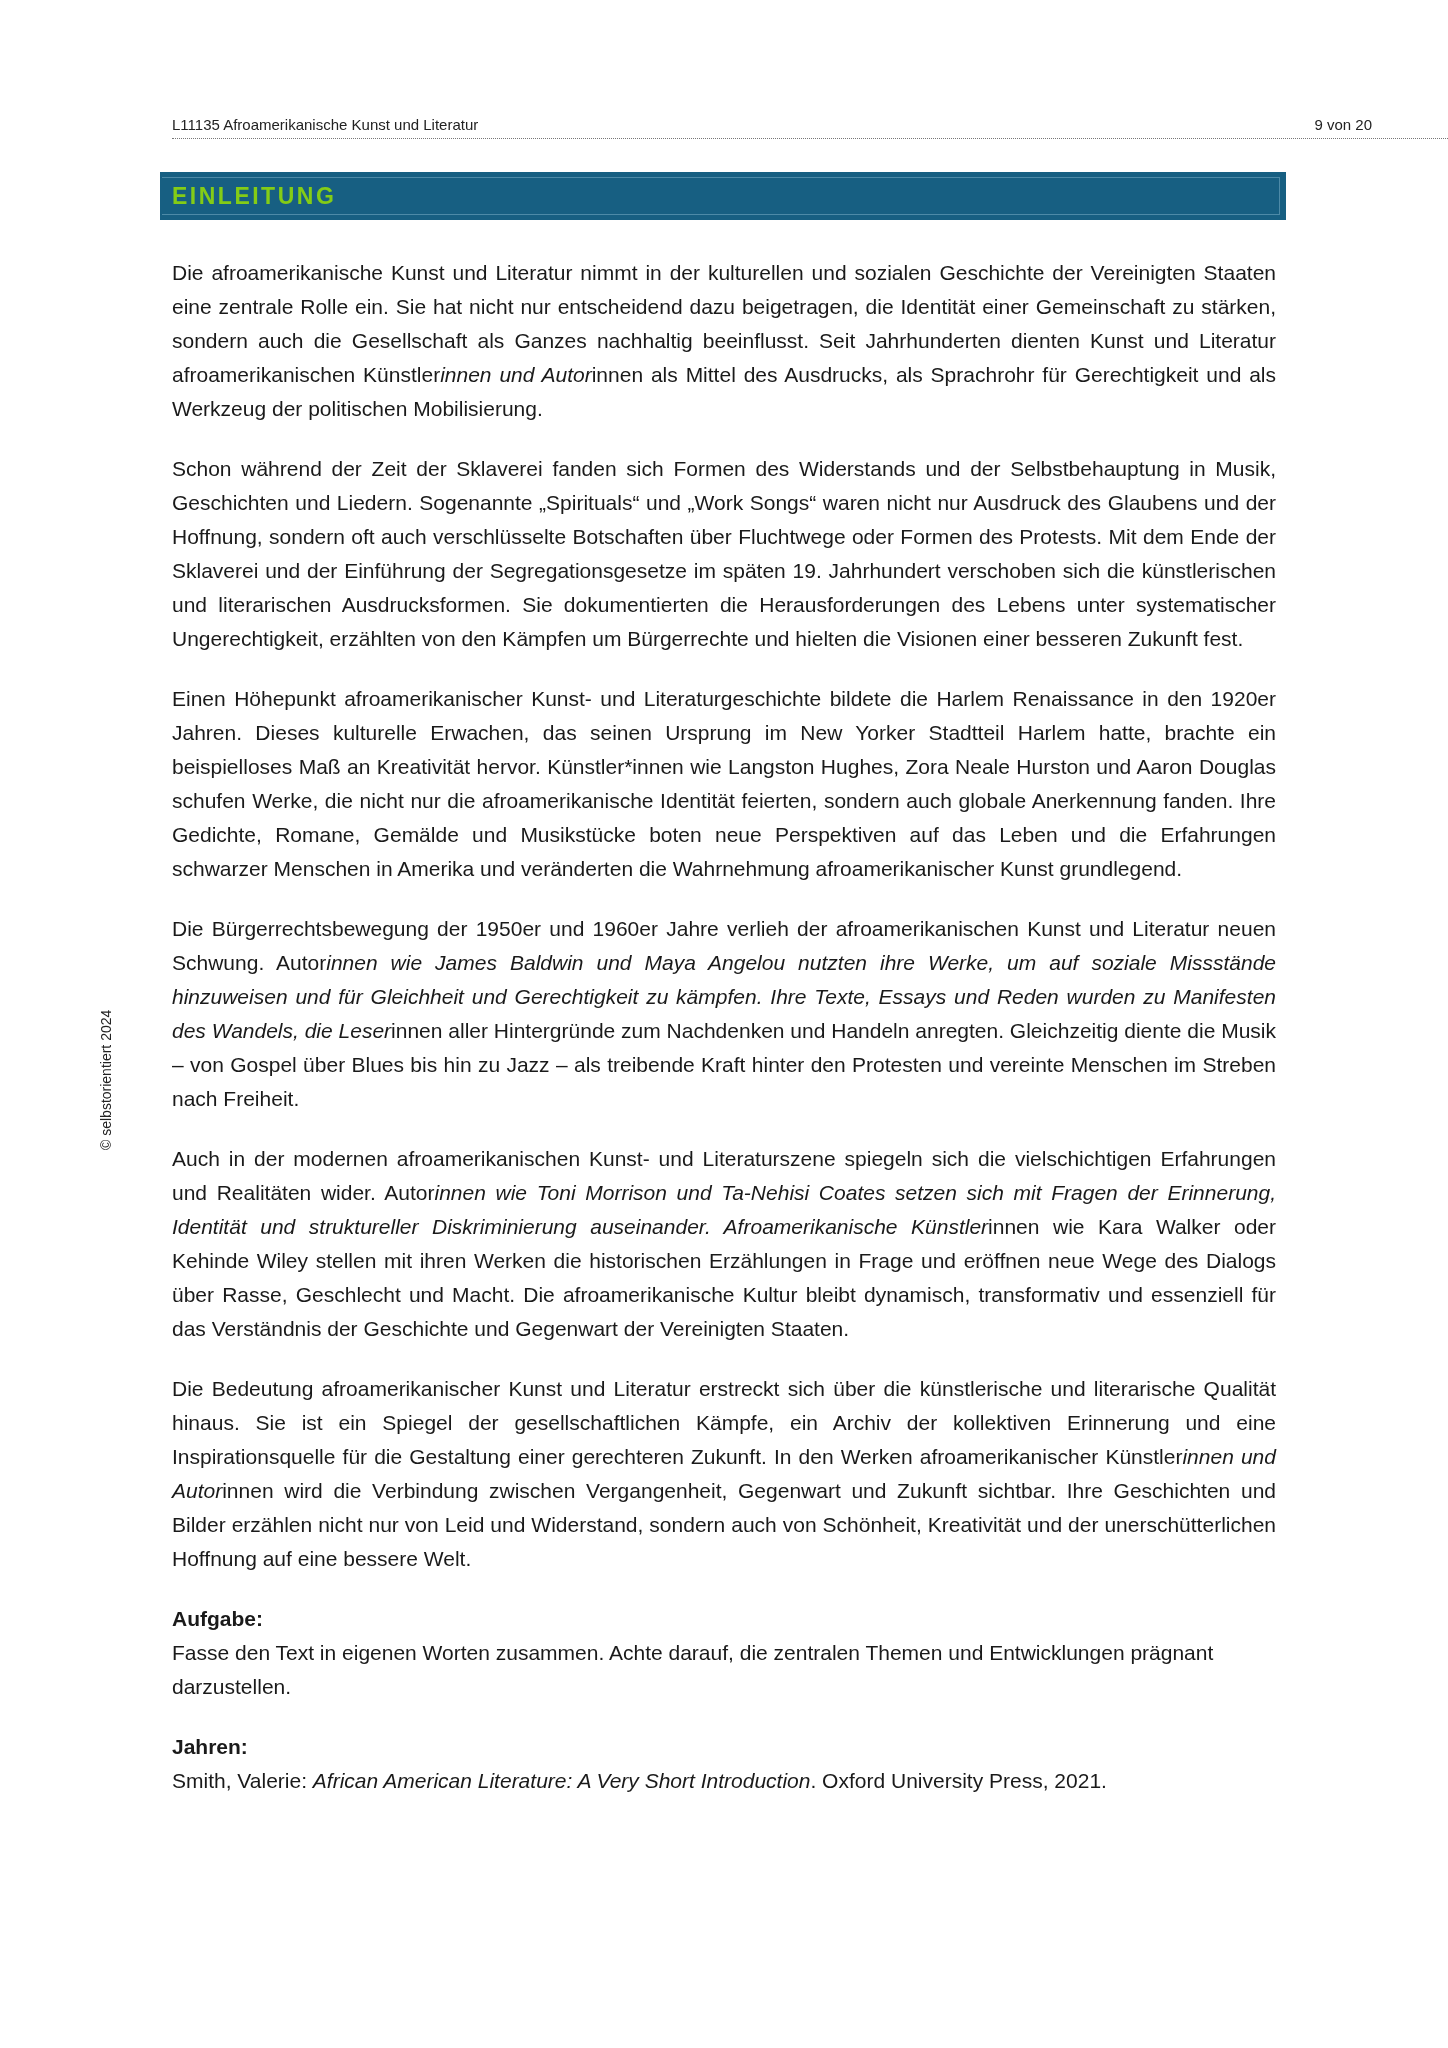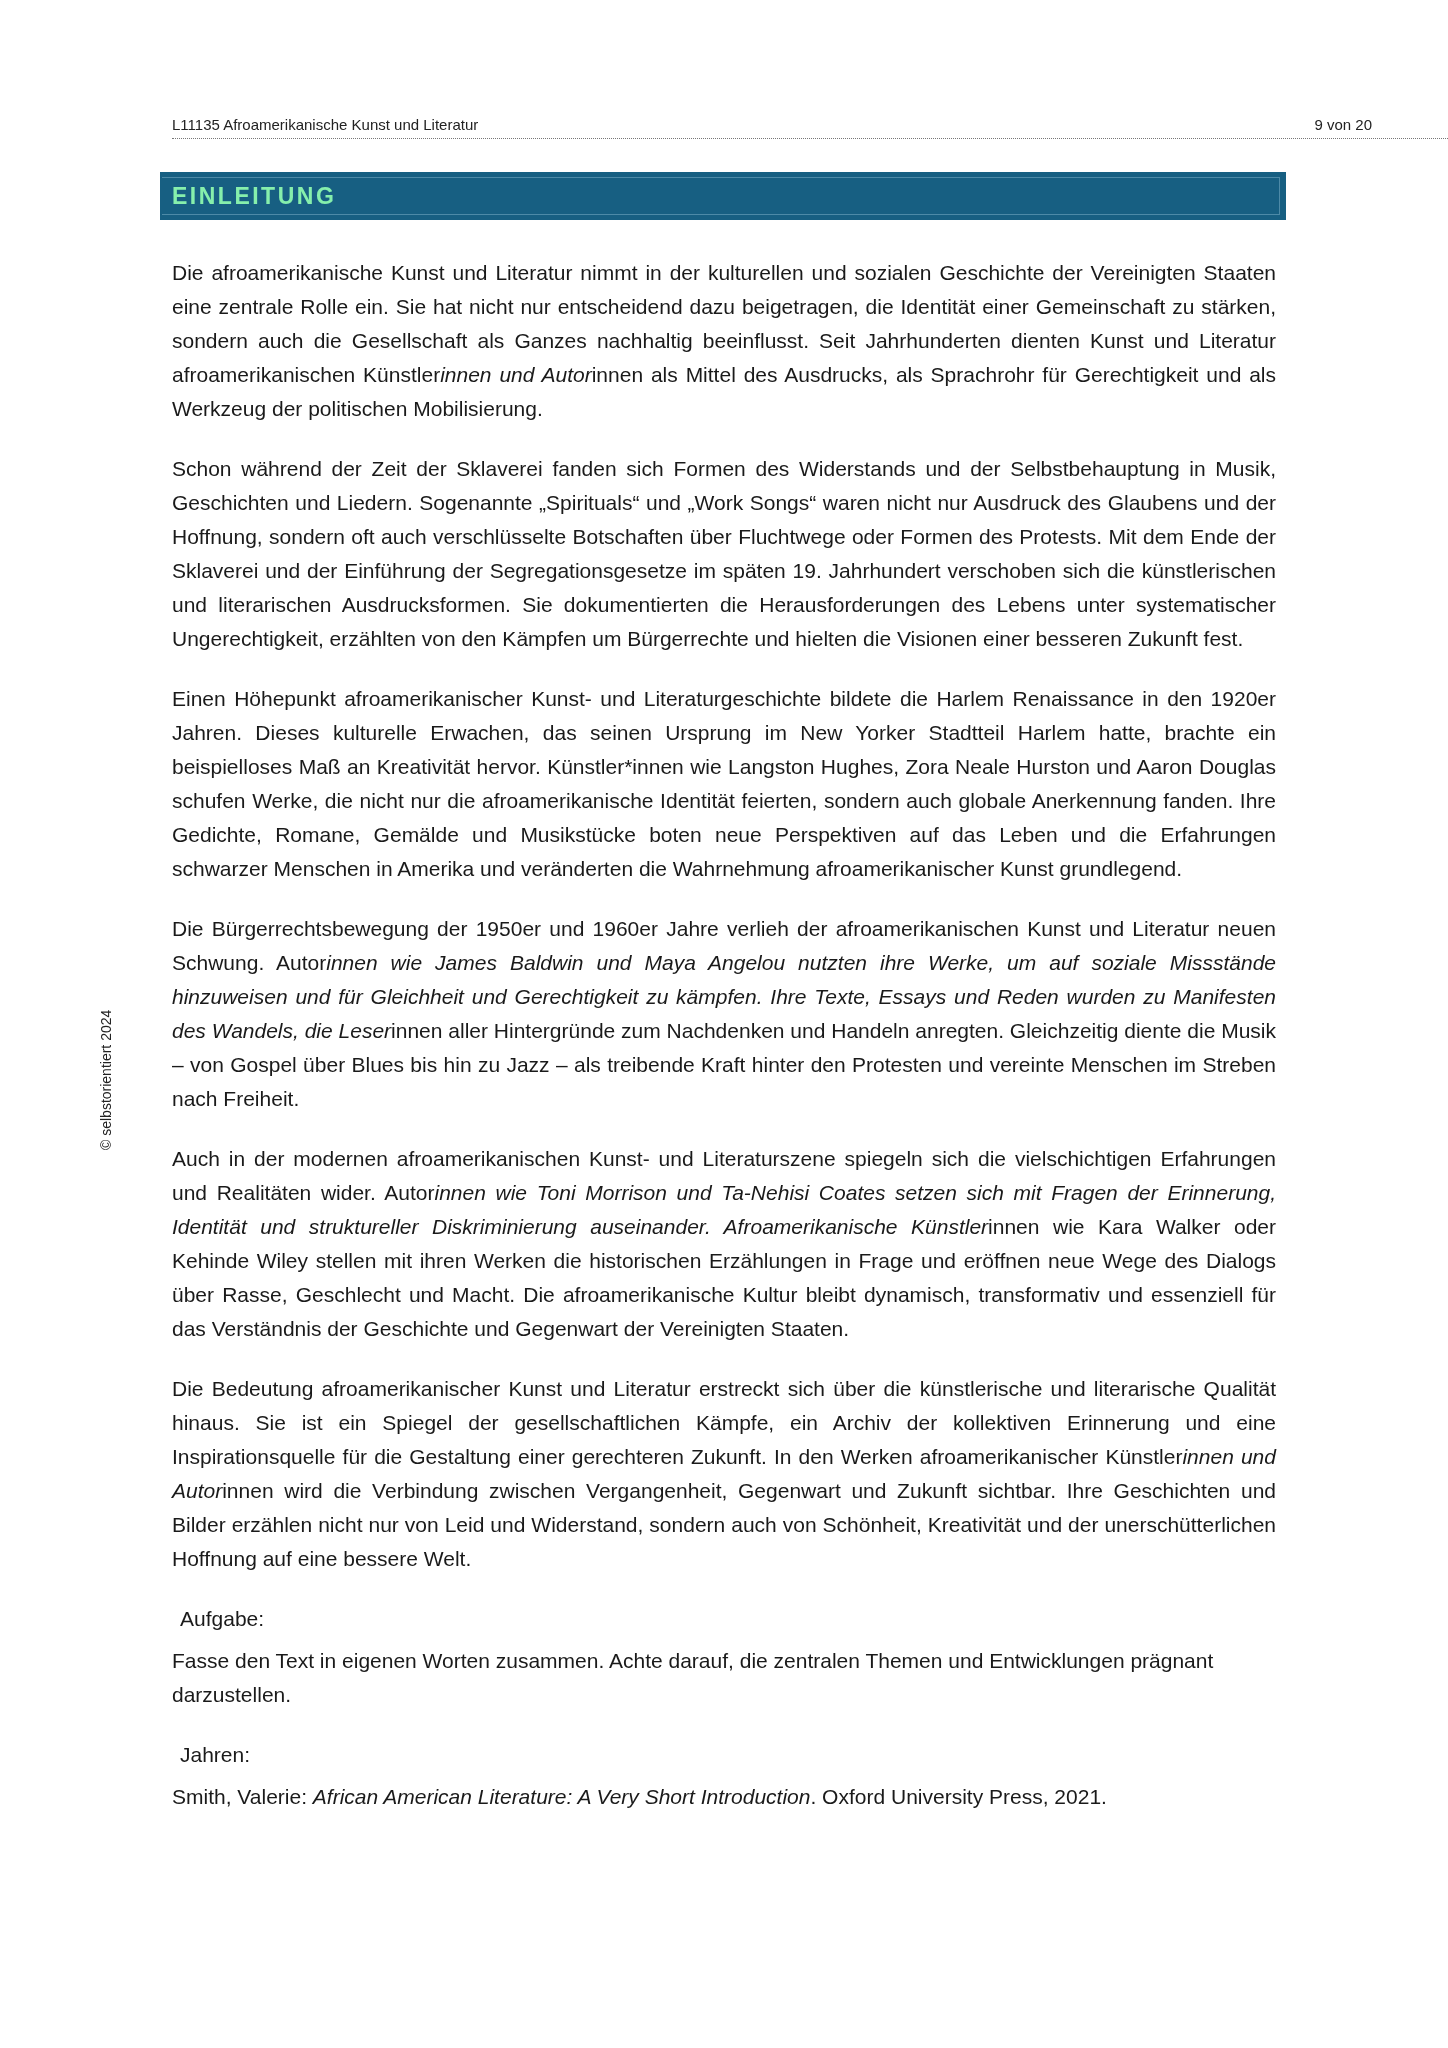--- a/index.html
+++ b/index.html
@@ -21,32 +21,32 @@
     position: absolute; left: 160px; top: 172px; width: 1126px; height: 48px;
     background: #175f82; box-sizing: border-box;
   }
   .banner::before {
     content: ""; position: absolute; left: 2px; right: 6px; top: 5px; bottom: 5px;
     border-top: 1px solid #4d8aa7; border-bottom: 1px solid #4d8aa7;
     border-right: 1px solid #4d8aa7;
   }
   .banner .heading {
     position: absolute; left: 12px; top: 11px; font-size: 23px; font-weight: bold;
-    color: #86efac; letter-spacing: 2.5px;
+    color: #84cc16; letter-spacing: 2.5px;
   }
   .copyright {
     position: absolute; left: 98px; top: 1150px; transform-origin: 0 0;
     transform: rotate(-90deg); font-size: 14px; color: #222; white-space: nowrap;
   }
   .content {
     position: absolute; left: 172px; top: 256px; width: 1104px;
     font-size: 21px; line-height: 34px;
   }
   .content p { margin: 0 0 26px 0; text-align: justify; }
-  .section-label { font-weight: normal; margin: 8px; }
+  .section-label { font-weight: bold; margin: 0; }
   .section-text { margin: 0 0 26px 0; text-align: left; }
   i { font-style: italic; text-align: center; }
 </style>
 </head>
 <body>
 
 <div class="page-header">
   <span class="title">L11135 Afroamerikanische Kunst und Literatur</span>
   <span class="pagenum">9 von 20</span>
 </div>

